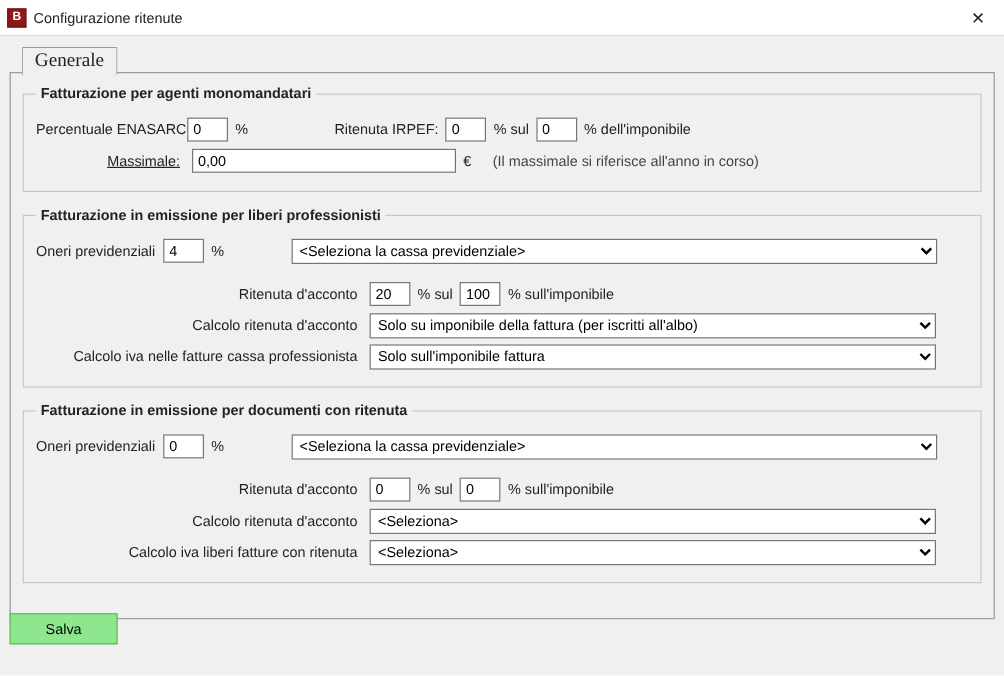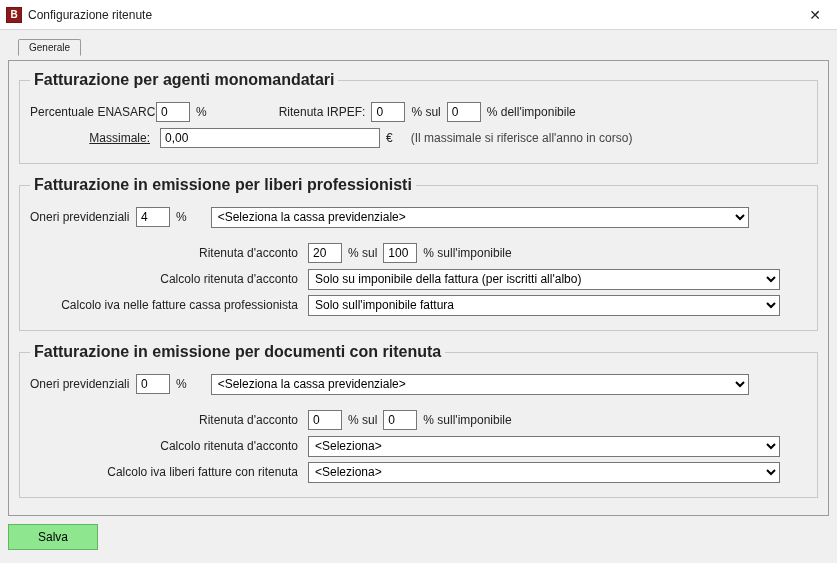--- a/index.html
+++ b/index.html
@@ -54,38 +54,39 @@
   }
   .tab {
     display: inline-block;
     background: #f0f0f0;
     border: 1px solid #9a9a9a;
     border-bottom: 1px solid #f0f0f0;
     padding: 2px 10px;
     position: relative;
     top: 1px;
     border-radius: 2px 2px 0 0;
-    font-size: 10px;
+    font-size: 16px;
+    font-family: Liberation Serif, serif;
   }
   .tabpanel {
     border: 1px solid #9a9a9a;
     background: #f0f0f0;
     height: 456px;
     padding: 10px 10px 6px 10px;
     overflow: hidden;
   }
   fieldset.group {
     border: 1px solid #c8c8c8;
     margin: 0 0 12px 0;
     padding: 8px 10px 10px 10px;
   }
   fieldset.group > legend {
     font-weight: bold;
     padding: 0 4px;
-    font-size: 16px;
+    font-size: 12px;
   }
   .row {
     display: flex;
     align-items: center;
     gap: 6px;
     margin: 4px 0;
     min-height: 22px;
   }
   .lbl { white-space: nowrap; }
   input.text {
@@ -97,26 +98,26 @@
   }
   .w-small { width: 34px; text-align: left; }
   .w-mass  { width: 220px; }
   select.combo {
     height: 21px;
     border: 1px solid #767676;
     background: #fff;
     font: inherit;
     padding: 0 2px;
   }
-  .combo-wide { width: 538px; }
+  .combo-wide { width: 538px; margin-left: 32px; }
   .combo-full { width: 472px; }
   .note { color: #444; }
   .footer {
     position: absolute;
-    left: 8px; right: 8px; bottom: 13px;
+    left: 8px; right: 8px; bottom: 26px;
     display: flex;
     justify-content: space-between;
   }
   .btn {
     min-width: 90px;
     height: 26px;
     border: 1px solid #9a9a9a;
     background: #e7e7e7;
     font: inherit;
     cursor: default;

